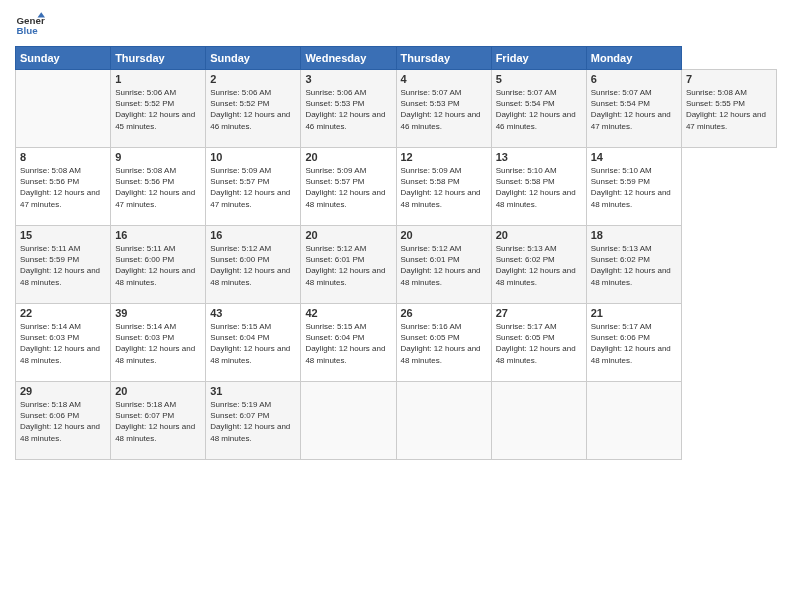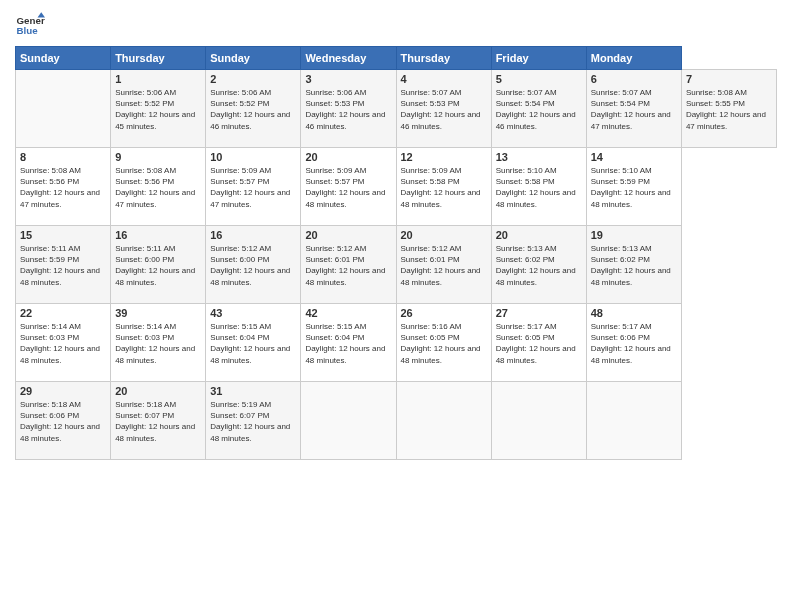--- a/index.html
+++ b/index.html
@@ -155,37 +155,37 @@
           <td><span class="day-num">16</span>
 <span class="day-info">Sunrise: 5:11 AM<br>Sunset: 6:00 PM<br>Daylight: 12 hours and 48 minutes.</span></td>
           <td><span class="day-num">16</span>
 <span class="day-info">Sunrise: 5:12 AM<br>Sunset: 6:00 PM<br>Daylight: 12 hours and 48 minutes.</span></td>
           <td><span class="day-num">20</span>
 <span class="day-info">Sunrise: 5:12 AM<br>Sunset: 6:01 PM<br>Daylight: 12 hours and 48 minutes.</span></td>
           <td><span class="day-num">20</span>
 <span class="day-info">Sunrise: 5:12 AM<br>Sunset: 6:01 PM<br>Daylight: 12 hours and 48 minutes.</span></td>
           <td><span class="day-num">20</span>
 <span class="day-info">Sunrise: 5:13 AM<br>Sunset: 6:02 PM<br>Daylight: 12 hours and 48 minutes.</span></td>
-          <td><span class="day-num">19</span>
+          <td><span class="day-num">18</span>
 <span class="day-info">Sunrise: 5:13 AM<br>Sunset: 6:02 PM<br>Daylight: 12 hours and 48 minutes.</span></td>
         </tr>
         <tr>
           <td><span class="day-num">22</span>
 <span class="day-info">Sunrise: 5:14 AM<br>Sunset: 6:03 PM<br>Daylight: 12 hours and 48 minutes.</span></td>
           <td><span class="day-num">39</span>
 <span class="day-info">Sunrise: 5:14 AM<br>Sunset: 6:03 PM<br>Daylight: 12 hours and 48 minutes.</span></td>
           <td><span class="day-num">43</span>
 <span class="day-info">Sunrise: 5:15 AM<br>Sunset: 6:04 PM<br>Daylight: 12 hours and 48 minutes.</span></td>
           <td><span class="day-num">42</span>
 <span class="day-info">Sunrise: 5:15 AM<br>Sunset: 6:04 PM<br>Daylight: 12 hours and 48 minutes.</span></td>
           <td><span class="day-num">26</span>
 <span class="day-info">Sunrise: 5:16 AM<br>Sunset: 6:05 PM<br>Daylight: 12 hours and 48 minutes.</span></td>
           <td><span class="day-num">27</span>
 <span class="day-info">Sunrise: 5:17 AM<br>Sunset: 6:05 PM<br>Daylight: 12 hours and 48 minutes.</span></td>
-          <td><span class="day-num">48</span>
+          <td><span class="day-num">21</span>
 <span class="day-info">Sunrise: 5:17 AM<br>Sunset: 6:06 PM<br>Daylight: 12 hours and 48 minutes.</span></td>
         </tr>
         <tr>
           <td><span class="day-num">29</span>
 <span class="day-info">Sunrise: 5:18 AM<br>Sunset: 6:06 PM<br>Daylight: 12 hours and 48 minutes.</span></td>
           <td><span class="day-num">20</span>
 <span class="day-info">Sunrise: 5:18 AM<br>Sunset: 6:07 PM<br>Daylight: 12 hours and 48 minutes.</span></td>
           <td><span class="day-num">31</span>
 <span class="day-info">Sunrise: 5:19 AM<br>Sunset: 6:07 PM<br>Daylight: 12 hours and 48 minutes.</span></td>
           <td class="empty"></td>

